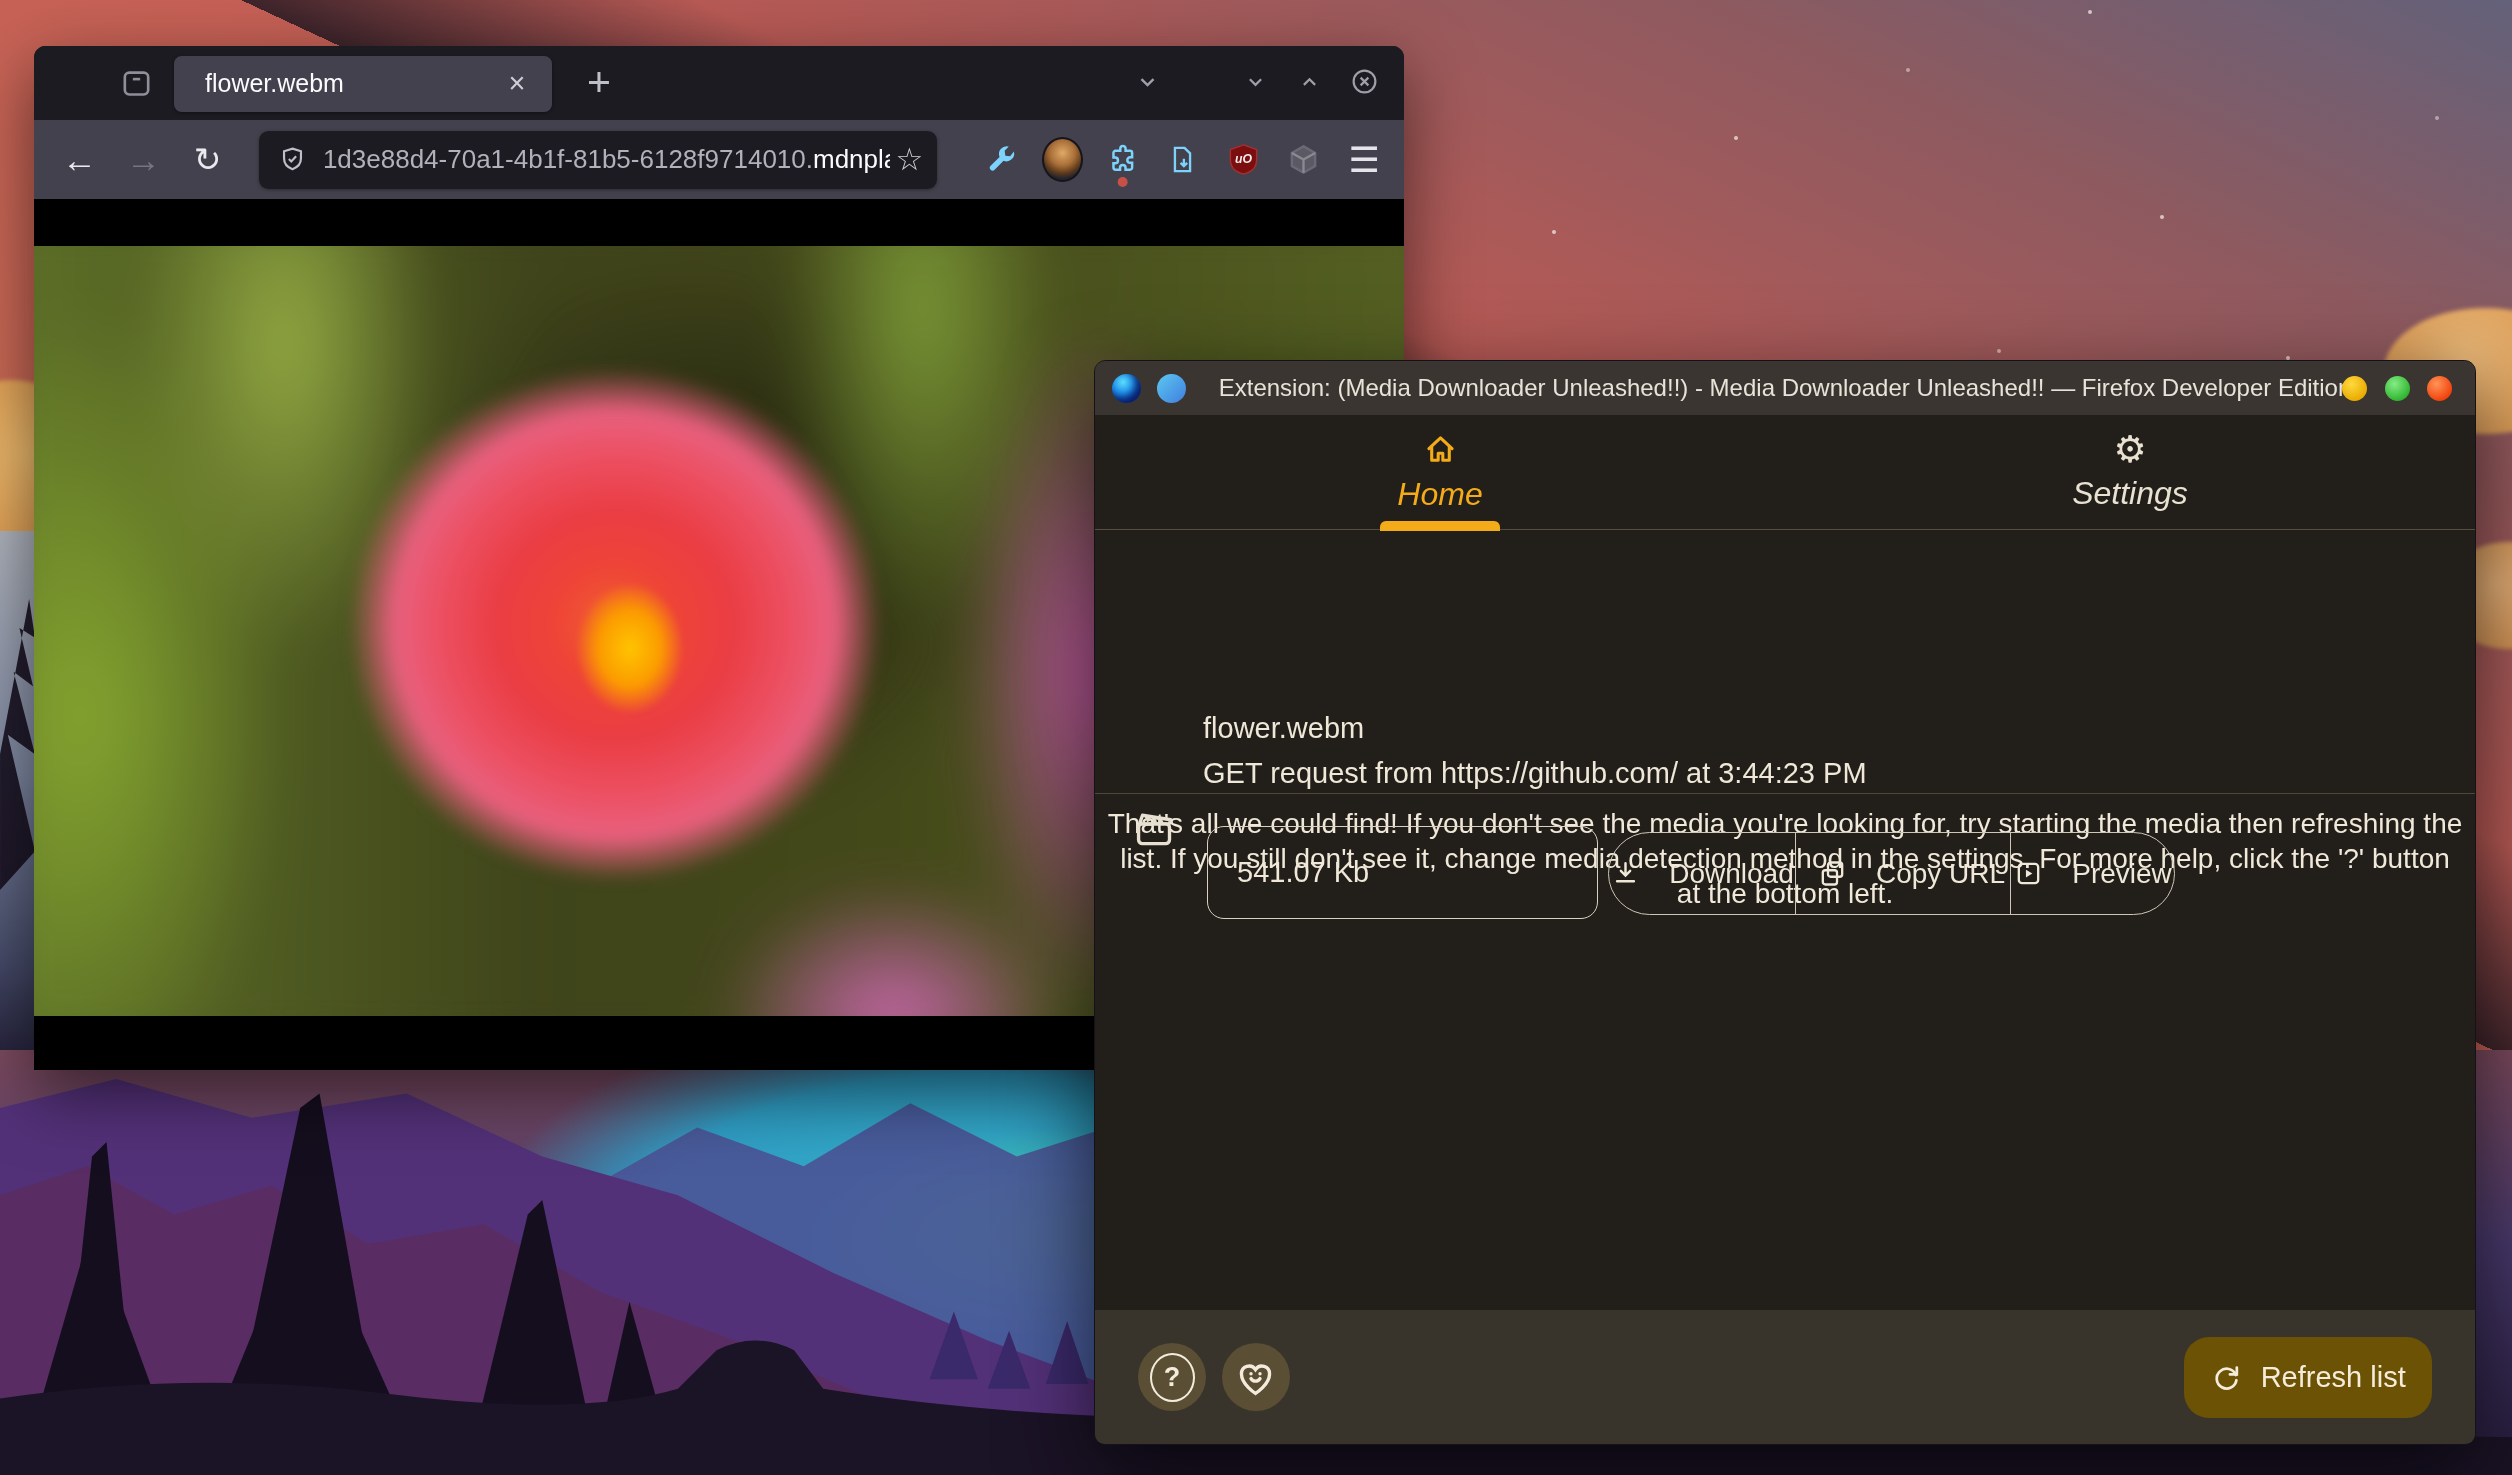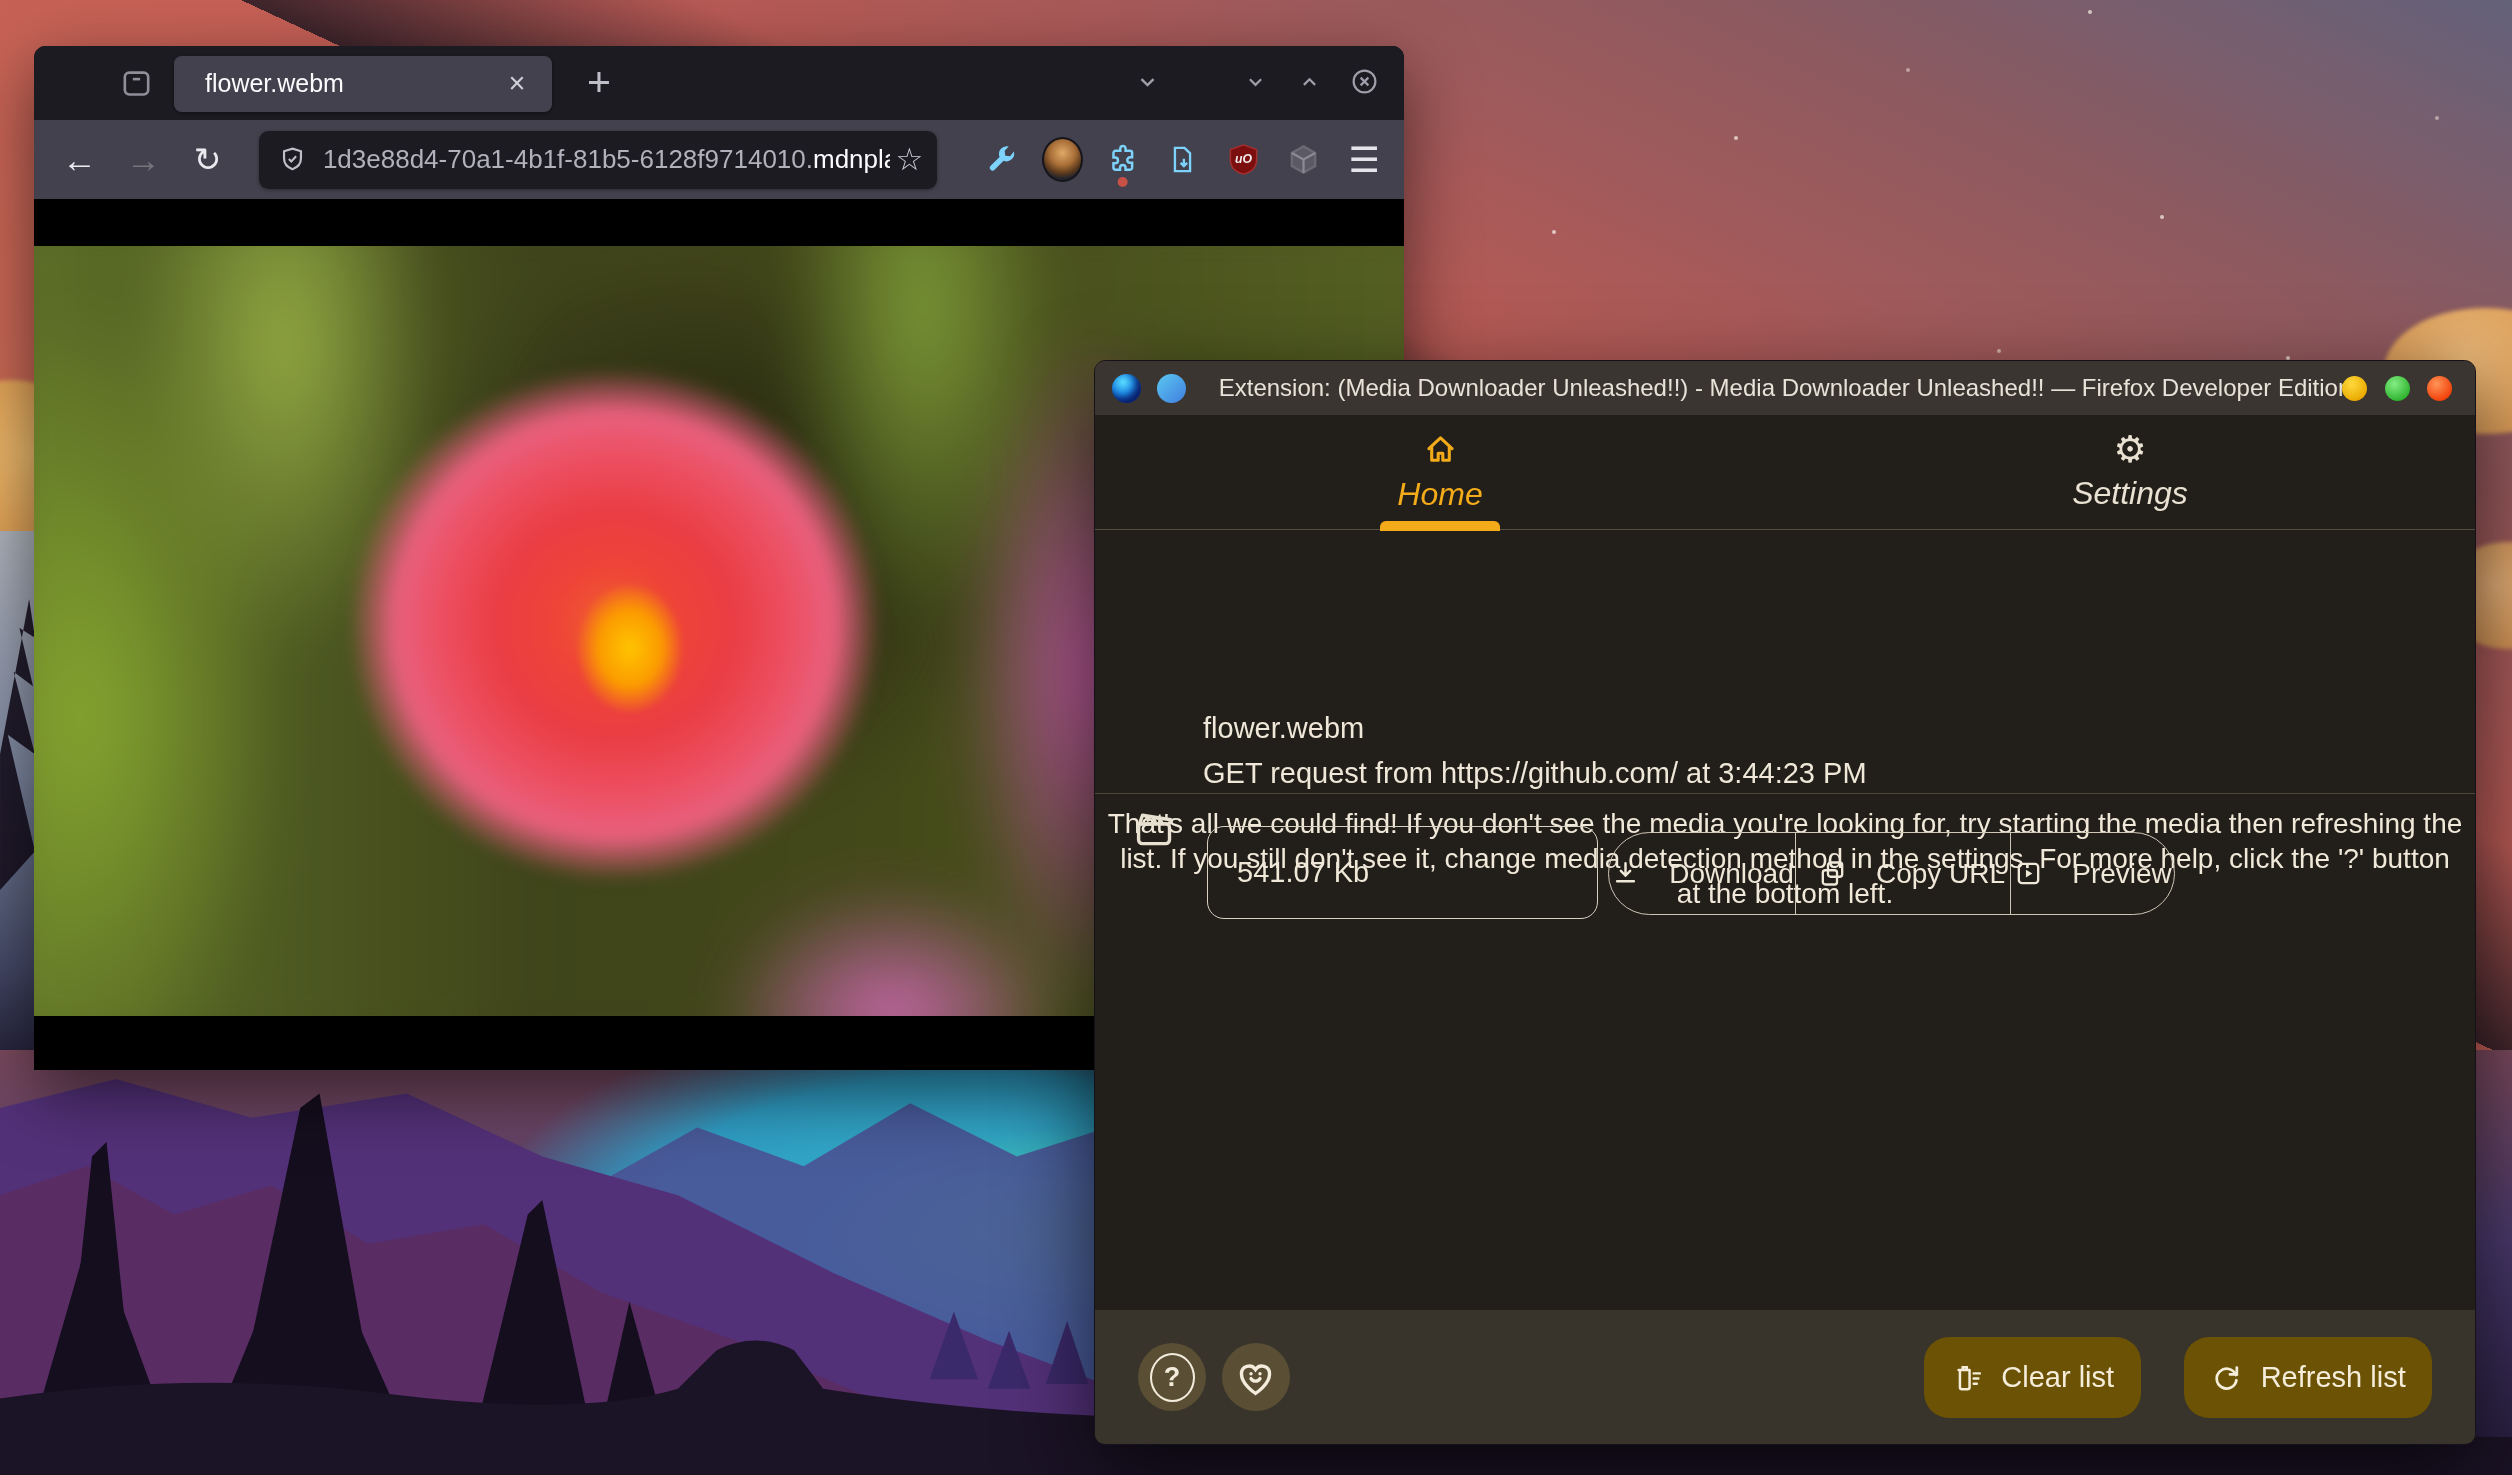--- a/index.html
+++ b/index.html
@@ -362,27 +362,20 @@
       </div>
       <div class="circle-btn">
         <svg width="45" height="45" viewBox="0 0 24 24" fill="none" stroke="currentColor" stroke-width="1.8" stroke-linecap="round">
           <path d="M12 20.5S4.5 15.8 4.5 10a4.1 4.1 0 0 1 7.5-2.3A4.1 4.1 0 0 1 19.5 10c0 5.8-7.5 10.5-7.5 10.5z"></path>
           <circle cx="9.6" cy="10" r=".9" fill="currentColor" stroke="none"></circle>
           <circle cx="14.4" cy="10" r=".9" fill="currentColor" stroke="none"></circle>
           <path d="M9.6 12.6a2.8 2.8 0 0 0 4.8 0"></path>
         </svg>
       </div>
       <div class="footer-spacer"></div>
-      <div class="gold-btn clear">
-        <svg width="33" height="33" viewBox="0 0 24 24" fill="none" stroke="currentColor" stroke-width="1.8" stroke-linecap="round">
-          <path d="M5.5 6.5h8M8.5 6.5V4.5h3v2M6.5 6.5V19a1.5 1.5 0 0 0 1.5 1.5h4A1.5 1.5 0 0 0 13.5 19V6.5"></path>
-          <path d="M16.5 9h4.5M16.5 12.8h3.4M16.5 16.6h2.3"></path>
-        </svg>
-        <span>Clear list</span>
-      </div>
       <div class="gold-btn refresh">
         <svg width="33" height="33" viewBox="0 0 24 24" fill="none" stroke="currentColor" stroke-width="2" stroke-linecap="round">
           <path d="M18.8 10.2A7.2 7.2 0 1 0 19.2 14"></path>
           <path d="M19.5 4.8v5h-5"></path>
         </svg>
         <span>Refresh list</span>
       </div>
     </div>
   </div>
 

